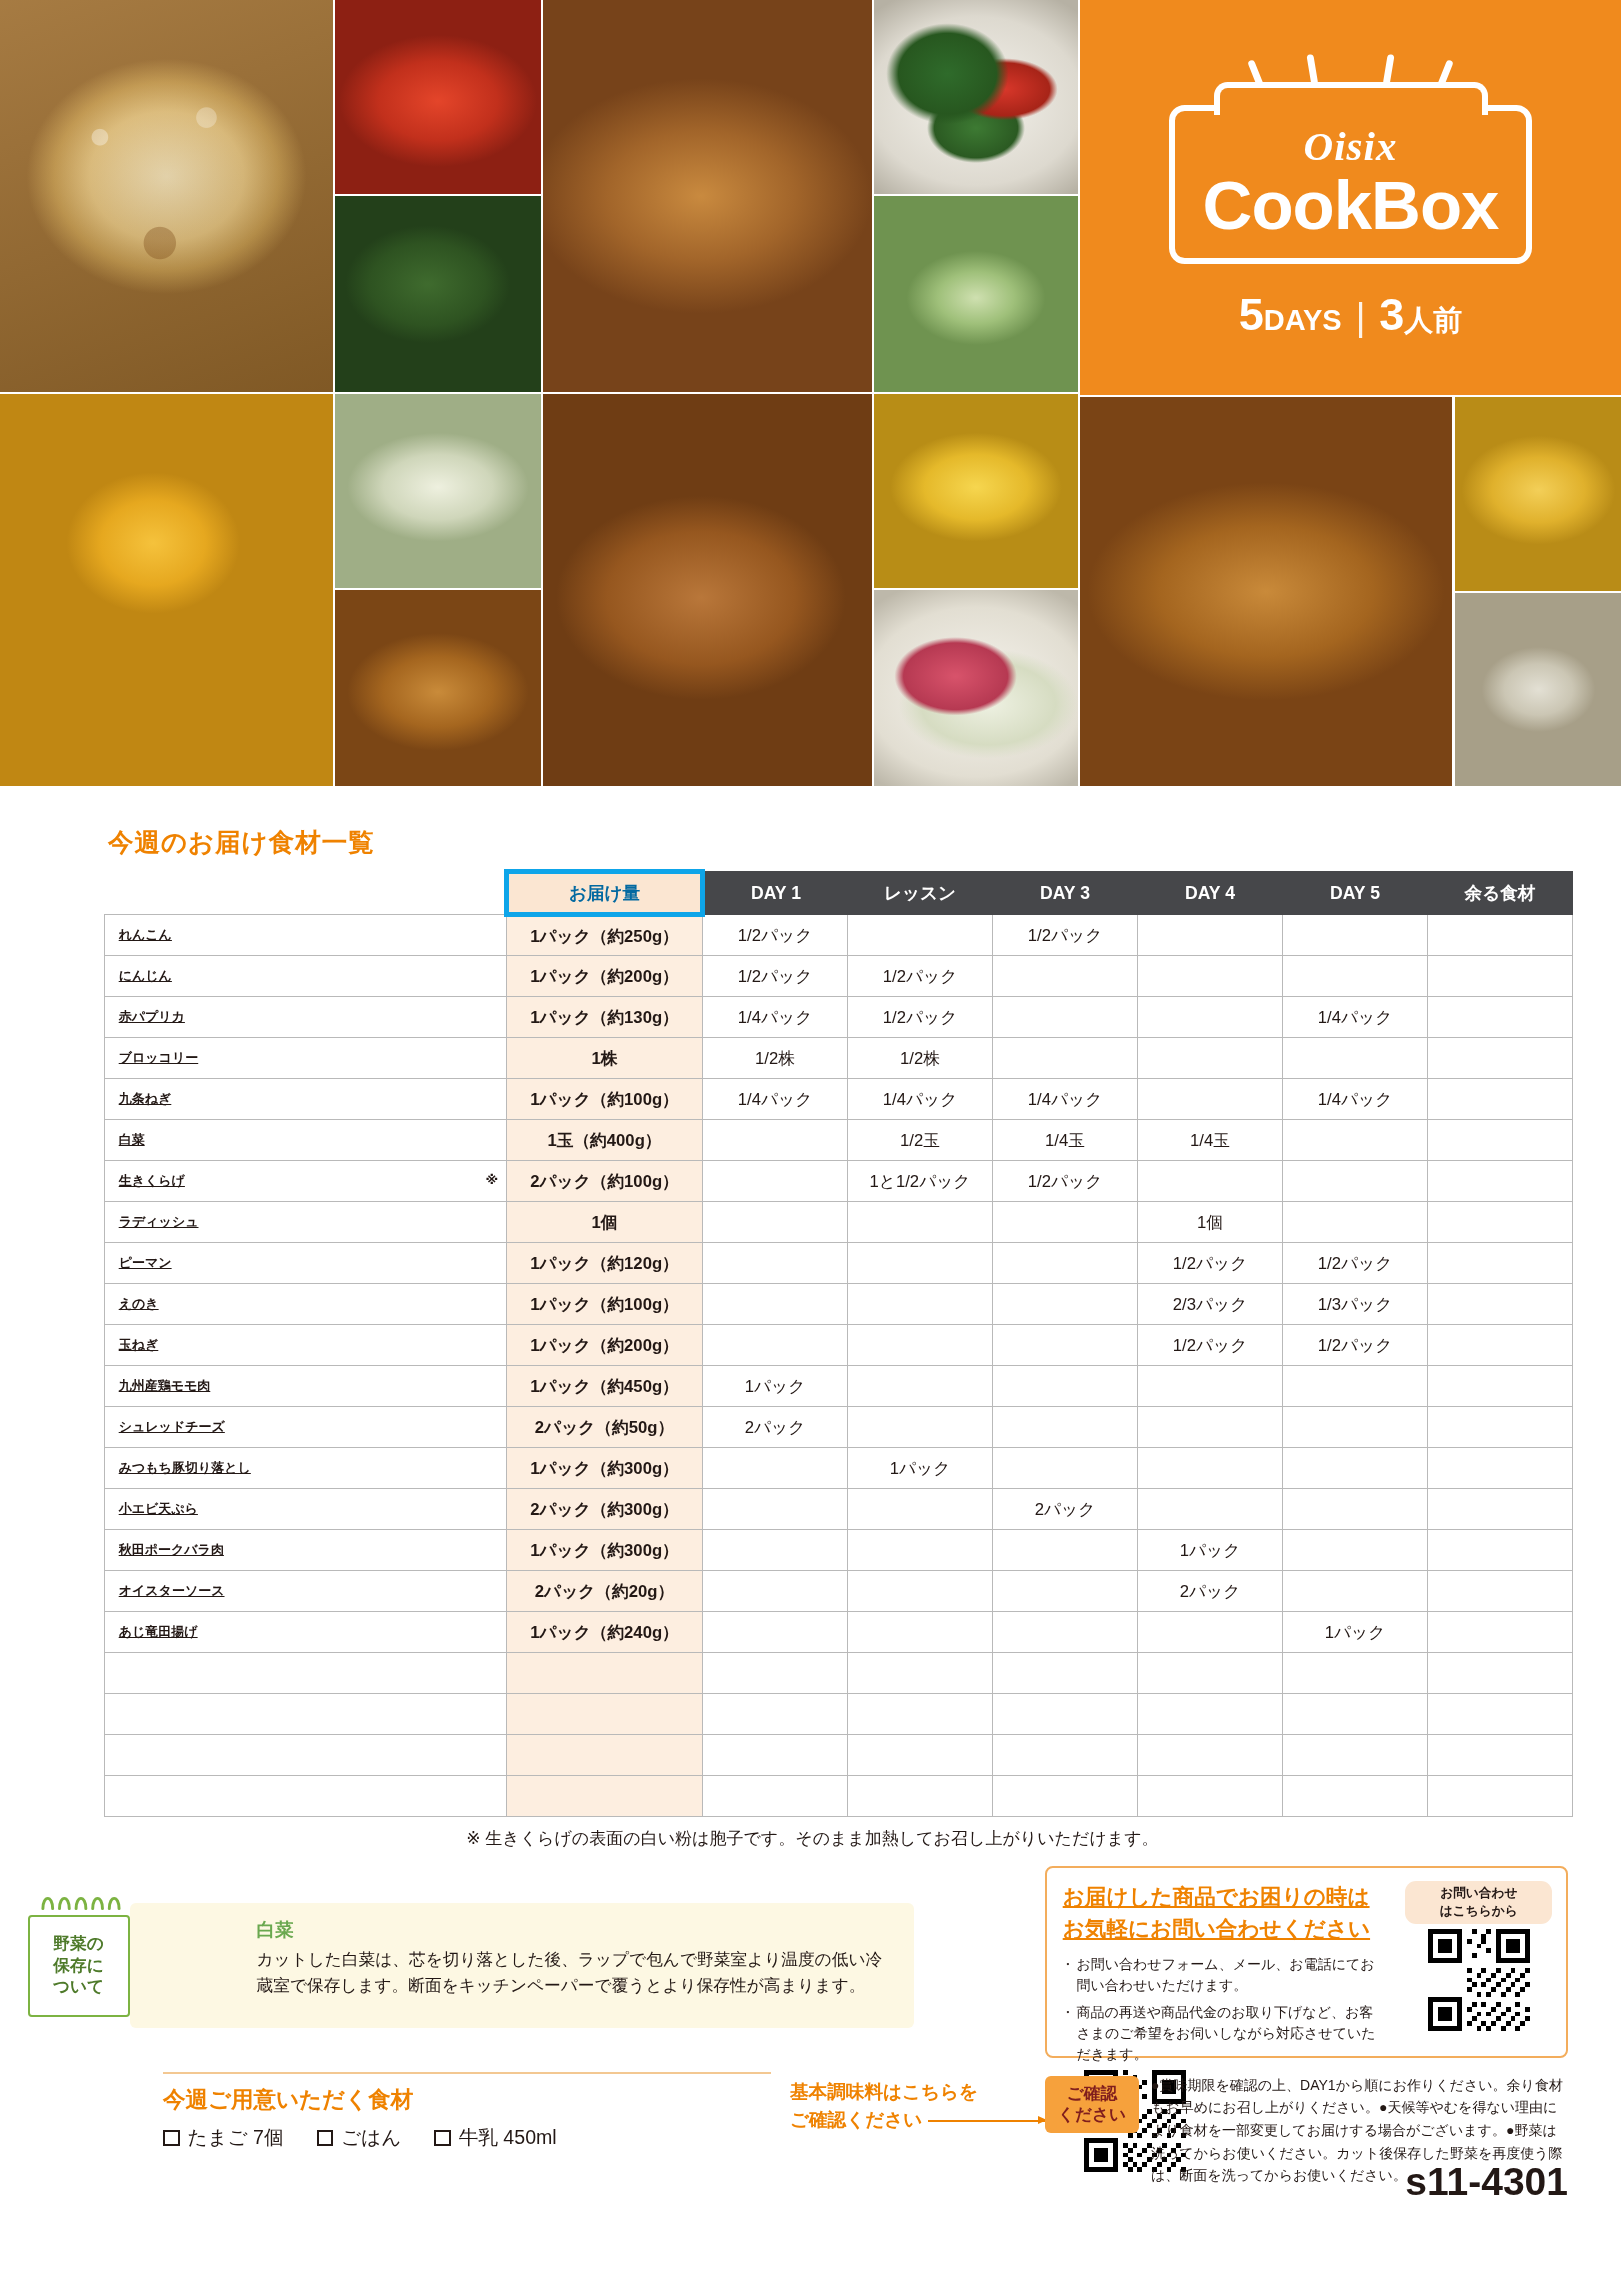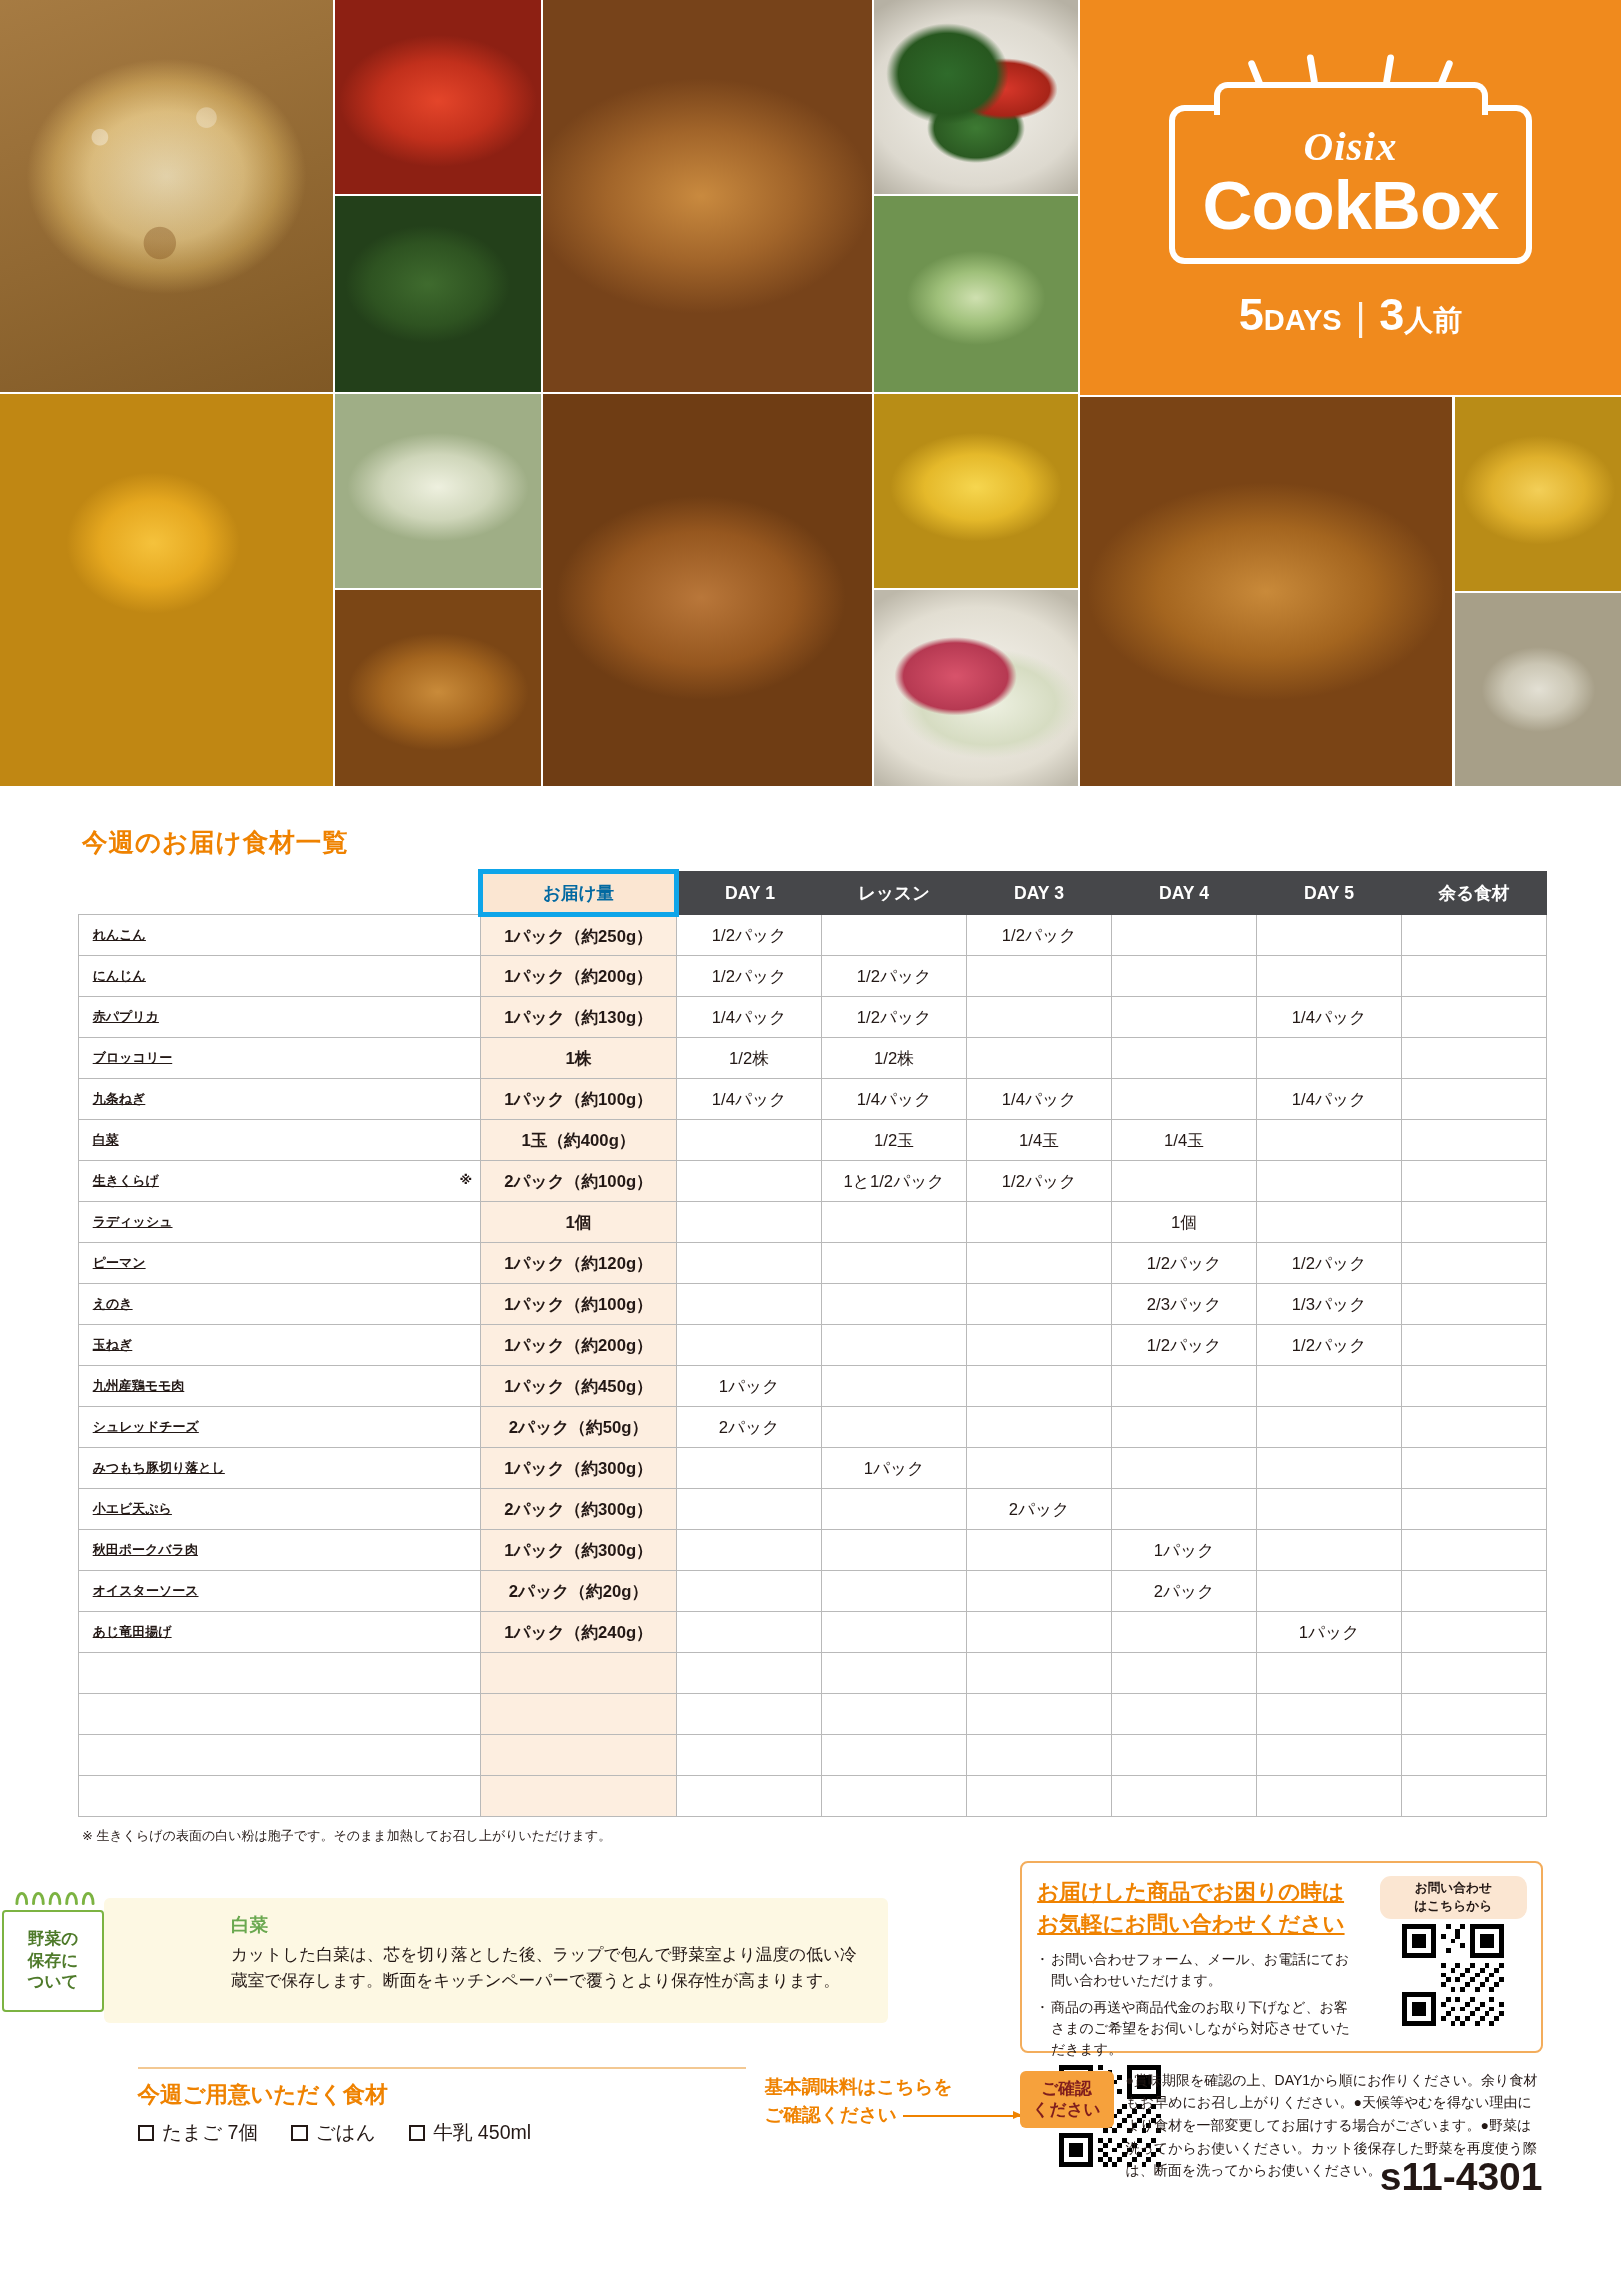--- a/index.html
+++ b/index.html
@@ -162,21 +162,21 @@
   }
   .logo-sub {
     margin-top:25.5px; color:#fff; font-weight:bold;
     display:flex; align-items:baseline; justify-content:center; gap:13.7px;
     font-size:29px;
   }
   .logo-sub .big { font-size:45px; }
   .logo-sub .bar { font-weight:normal; font-size:39px; opacity:.9; }
 
   
-  .sheet { position:relative; padding:0 78px; }
+  .sheet { position:relative; padding:0 104px; }
   .tbl-title {
     color:#ef8200; font-weight:bold; font-size:25.5px;
     margin:25.5px 0 9.8px 3.9px; letter-spacing:1px;
   }
   table.items {
     border-collapse:collapse; width:1464px; table-layout:fixed;
     font-size:16.7px;
   }
   table.items col.name { width:402px; }
   table.items col.amt  { width:196px; }
@@ -193,21 +193,21 @@
   }
   table.items thead th.name-h {
     background:#ffffff; border:none; border-bottom:1px solid #b9b9b9;
   }
   table.items tbody td.nm { text-align:left; font-weight:bold; font-size:13px; padding-left:13.7px;text-decoration:underline; }
   table.items tbody td.am { text-align:center; background:#fdeee0; font-weight:bold; }
   table.items tbody td.dy { text-align:center; }
   table.items tbody td.dy.dashed { border-left:1px dashed #b9b9b9; border-right:1px dashed #b9b9b9; }
   .nm-note { float:right; color:#231815; font-weight:bold; }
 
-  .foot-note { font-size:13px; margin:9.8px 0 0 3.9px; }
+  .foot-note { font-size:17px; margin:9.8px 0 0 3.9px;text-align:center; }
 
   
   .bottom { position:relative; width:1464px; margin:15.7px auto 0; height:323px; }
 
   .storage {
     position:absolute; left:25.5px; top:37px; width:784px; height:125px;
     background:#fdf8e3; border-radius:5.9px; padding:13.7px 17.6px 13.7px 127px;
     font-size:16.7px; line-height:1.55;
   }
   .storage .ttl { color:#6aa84f; font-weight:bold; font-size:18.6px; margin-bottom:2px; }

